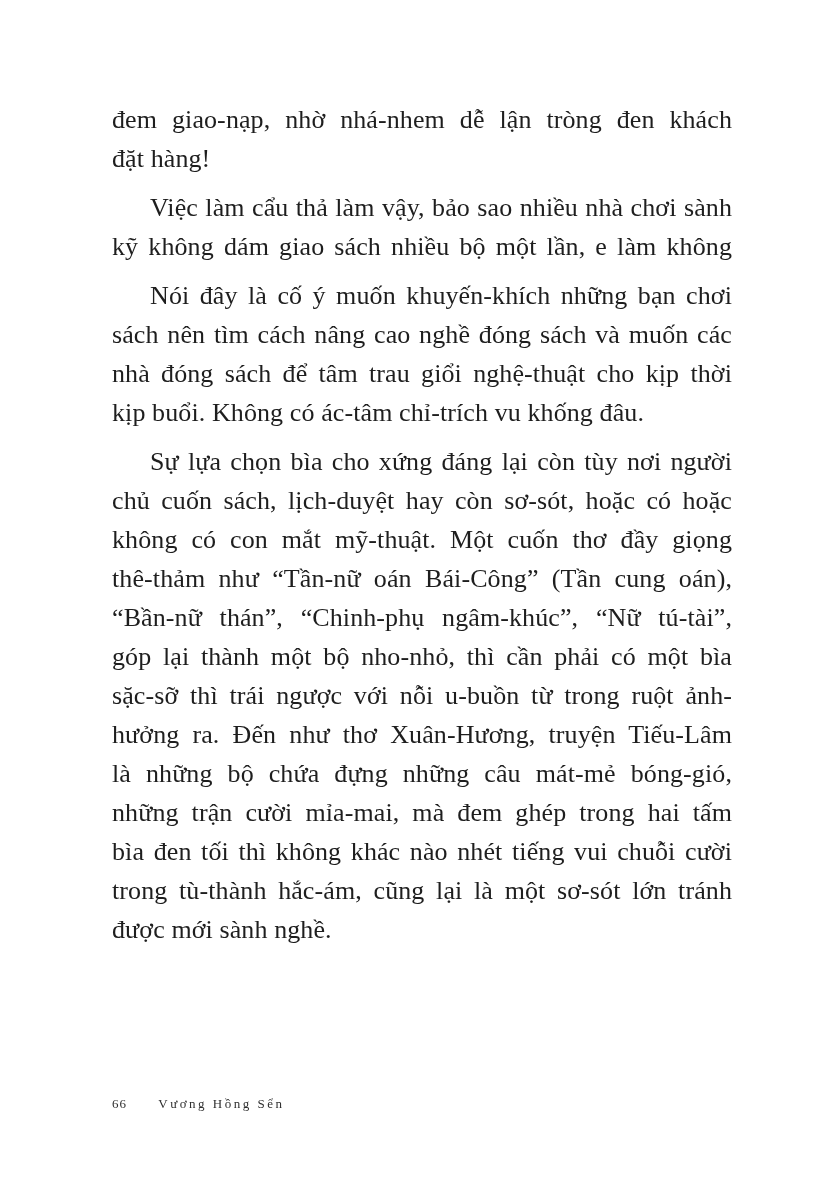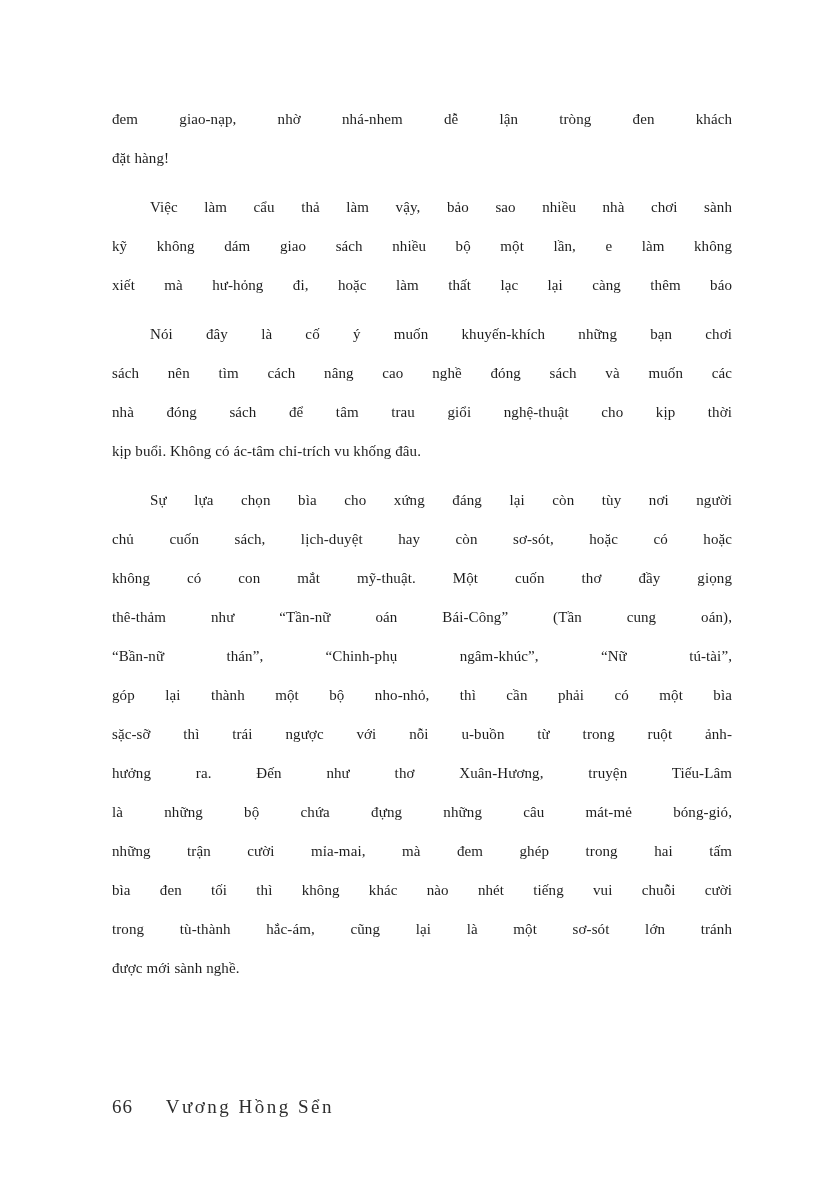--- a/index.html
+++ b/index.html
@@ -18,39 +18,39 @@
   .textblock {
     position: absolute;
     left: 112px;
     top: 100px;
     width: 620px;
   }
   .paragraph {
     margin: 0 0 10px 0;
   }
   .line {
-    font-size: 15px;
+    font-size: 26px;
     line-height: 39px;
     color: #1e1e1e;
     text-align: justify;
     text-align-last: justify;
     letter-spacing: 0.1px;
   }
   .line.last {
     text-align-last: left;
   }
   .line.indent {
     text-indent: 38px;
   }
   .footer {
     position: absolute;
     left: 112px;
     top: 1096px;
     width: 620px;
-    font-size: 19px;
+    font-size: 13px;
     color: #2e2e2e;
     white-space: nowrap;
   }
   .footer .pagenum {
     display: inline-block;
     letter-spacing: 1px;
   }
   .footer .author {
     display: inline-block;
     margin-left: 28px;
@@ -63,21 +63,20 @@
 <div class="page">
 
   <div class="textblock">
       <div class="paragraph">
         <div class="line">đem giao-nạp, nhờ nhá-nhem dễ lận tròng đen khách</div>
         <div class="line last">đặt hàng!</div>
       </div>
       <div class="paragraph">
         <div class="line indent">Việc làm cẩu thả làm vậy, bảo sao nhiều nhà chơi sành</div>
         <div class="line">kỹ không dám giao sách nhiều bộ một lần, e làm không</div>
-        <div class="line">xiết mà hư-hỏng đi, hoặc làm thất lạc lại càng thêm báo</div>
       </div>
       <div class="paragraph">
         <div class="line indent">Nói đây là cố ý muốn khuyến-khích những bạn chơi</div>
         <div class="line">sách nên tìm cách nâng cao nghề đóng sách và muốn các</div>
         <div class="line">nhà đóng sách để tâm trau giổi nghệ-thuật cho kịp thời</div>
         <div class="line last">kịp buổi. Không có ác-tâm chỉ-trích vu khống đâu.</div>
       </div>
       <div class="paragraph">
         <div class="line indent">Sự lựa chọn bìa cho xứng đáng lại còn tùy nơi người</div>
         <div class="line">chủ cuốn sách, lịch-duyệt hay còn sơ-sót, hoặc có hoặc</div>

